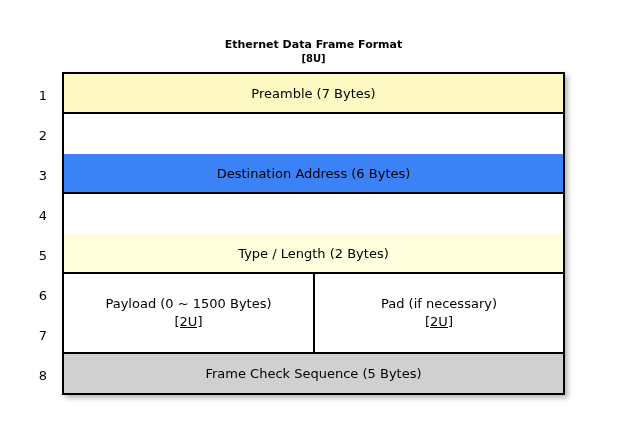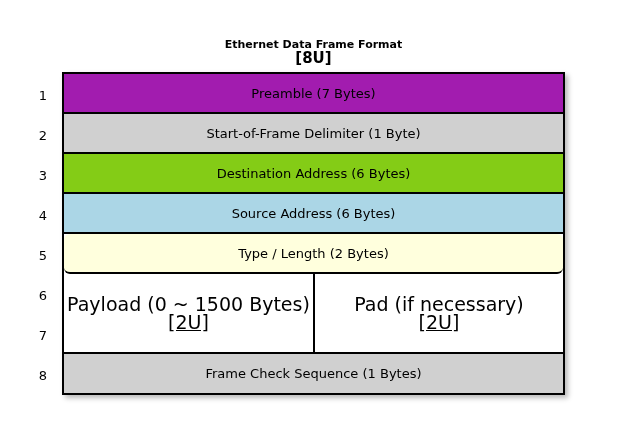--- a/index.html
+++ b/index.html
@@ -26,21 +26,21 @@
     text-align: center;
   }
   #diagram-title {
     font-size: 11px;
     font-weight: bold;
     line-height: 14px;
     letter-spacing: 0px;
     white-space: nowrap;
   }
   #diagram-subtitle {
-    font-size: 15px;
+    font-size: 10px;
     font-weight: bold;
     line-height: 13px;
     white-space: nowrap;
   }
 
   
   #row-numbers {
     position: absolute;
     left: 30px;
     top: 72px;
@@ -93,21 +93,21 @@
     box-sizing: border-box;
     border-bottom: 2px solid #000000;
     display: flex;
   }
   .split-cell {
     box-sizing: border-box;
     display: flex;
     flex-direction: column;
     align-items: center;
     justify-content: center;
-    font-size: 19px;
+    font-size: 13px;
     line-height: 18px;
     text-align: center;
   }
   .split-cell.left-cell {
     border-right: 2px solid #000000;
   }
   .cell-label { display: block; white-space: nowrap; }
   .cell-sublabel { display: block; white-space: nowrap; text-decoration: underline; }
 </style>
 </head>
@@ -124,48 +124,42 @@
   <div class="row-number" style="top:97px;">3</div>
   <div class="row-number" style="top:137px;">4</div>
   <div class="row-number" style="top:177px;">5</div>
   <div class="row-number" style="top:217px;">6</div>
   <div class="row-number" style="top:257px;">7</div>
   <div class="row-number" style="top:297px;">8</div>
 </div>
 
 <div id="frame-table">
 
-  <div class="frame-row" style="top:0px; height:40px; background:#a21caf;">
+  <div class="frame-row" style="top:0px; height:40px; background:#fef9c3;">
     <span class="cell-label">Preamble (7 Bytes)</span>
   </div>
 
-  <div class="frame-row" style="top:40px; height:40px; background:#d0d0d0;">
-    <span class="cell-label">Start-of-Frame Delimiter (1 Byte)</span>
-  </div>
 
-  <div class="frame-row" style="top:80px; height:40px; background:#84cc16;">
+  <div class="frame-row" style="top:80px; height:40px; background:#3b82f6;">
     <span class="cell-label">Destination Address (6 Bytes)</span>
   </div>
 
-  <div class="frame-row" style="top:120px; height:40px; background:#abd6e6;">
-    <span class="cell-label">Source Address (6 Bytes)</span>
-  </div>
 
-  <div class="frame-row" style="top:160px; height:40px; background:#ffffdd;border-radius:6px;">
+  <div class="frame-row" style="top:160px; height:40px; background:#ffffdd;">
     <span class="cell-label">Type / Length (2 Bytes)</span>
   </div>
 
   <div class="split-row" style="top:200px; height:80px; background:#ffffff;">
     <div class="split-cell left-cell" style="width:251px; height:100%;">
       <span class="cell-label">Payload (0 ~ 1500 Bytes)</span>
       <span class="cell-sublabel">[2U]</span>
     </div>
     <div class="split-cell" style="width:248px; height:100%;border-radius:16px;">
       <span class="cell-label">Pad (if necessary)</span>
       <span class="cell-sublabel">[2U]</span>
     </div>
   </div>
 
   <div class="frame-row no-bottom-border" style="top:280px; height:39px; background:#d0d0d0;">
-    <span class="cell-label">Frame Check Sequence (1 Bytes)</span>
+    <span class="cell-label">Frame Check Sequence (5 Bytes)</span>
   </div>
 
 </div>
 
 </body></html>

